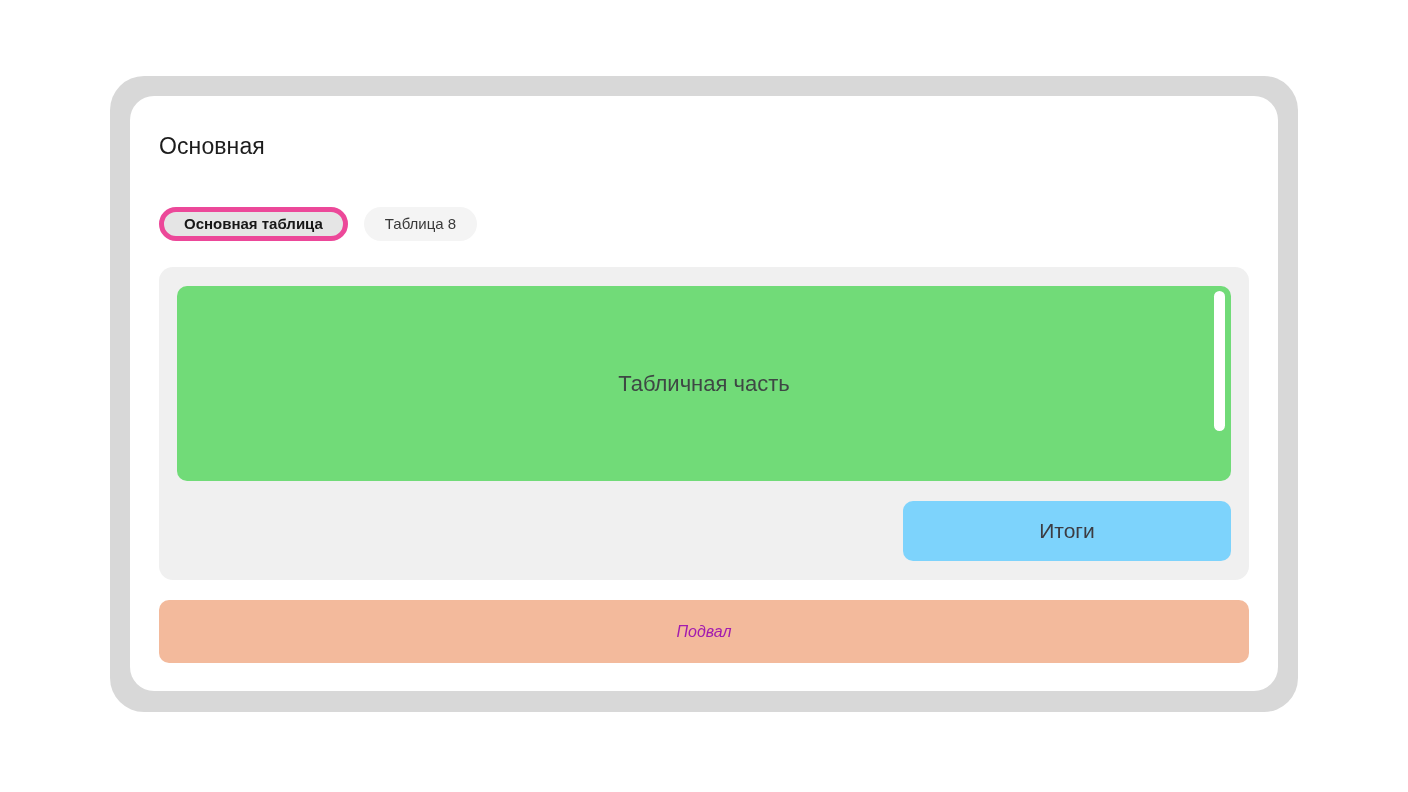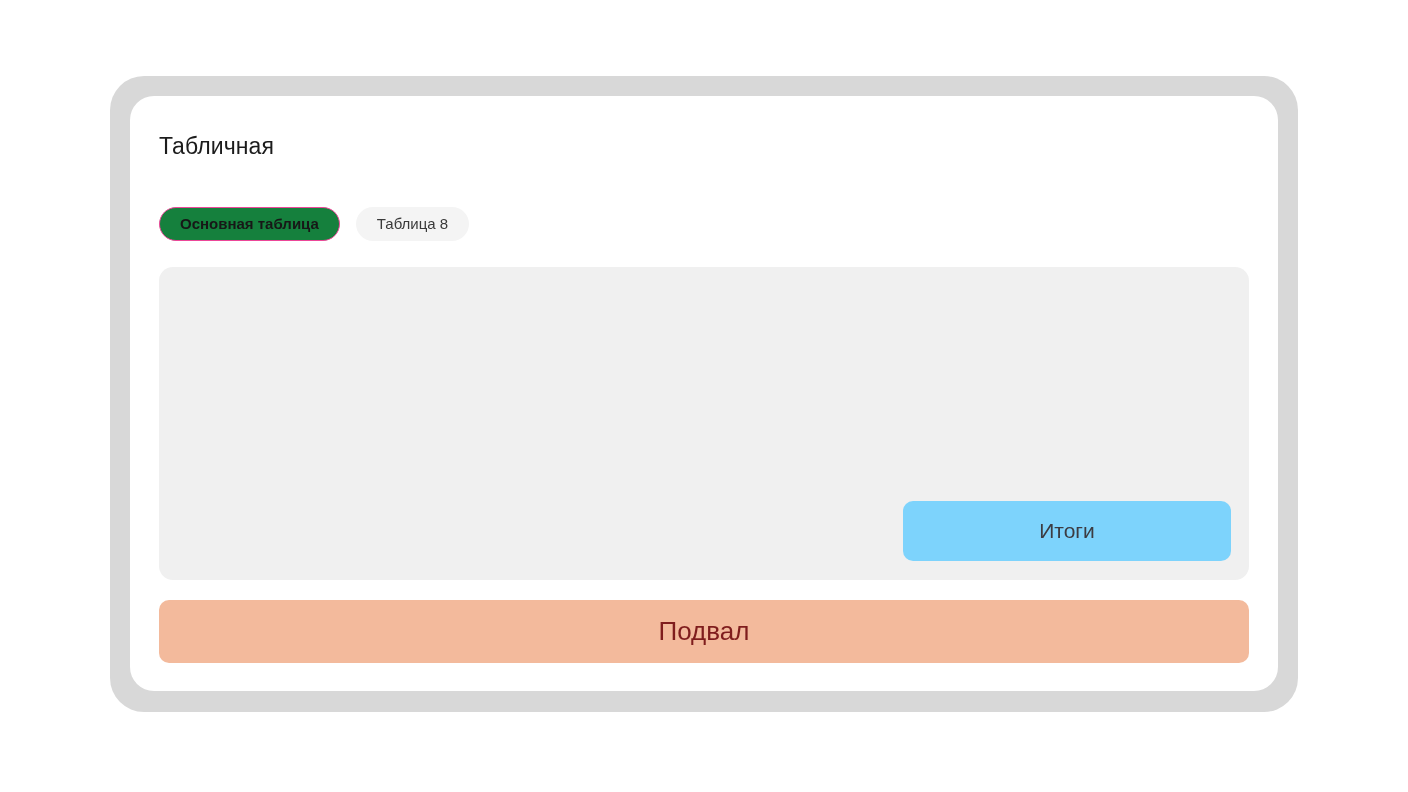--- a/index.html
+++ b/index.html
@@ -69,22 +69,22 @@
     padding: 0 20px;
     border-radius: 18px;
     font-size: 15px;
     line-height: 34px;
     white-space: nowrap;
     box-sizing: border-box;
     cursor: pointer;
     user-select: none;
   }
   .tab-pill.is-active {
-    background: #15803d;
-    border: 1px solid #ec4899;
+    background: #e5e5e5;
+    border: 5px solid #ec4899;
     color: #171717;
     font-weight: 700;
   }
   .tab-pill.is-inactive {
     background: #f4f4f4;
     border: 1px solid transparent;
     color: #3a3a3a;
     font-weight: 400;
   }
 
@@ -172,45 +172,52 @@
     width: 1090px;
     height: 63px;
     background: #f3ba9c;
     border-radius: 10px;
     display: flex;
     align-items: center;
     justify-content: center;
     box-sizing: border-box;
   }
   #footer-label {
-    font-size: 26px;
-    color: #7f1d1d;
-    white-space: nowrap;
+    font-size: 16px;
+    color: #a21caf;
+    white-space: nowrap;
+    font-style: italic;
   }
 </style>
 </head>
 <body>
 
 <div id="app-frame">
 
   <div id="form-card">
 
-    <div id="page-title">Табличная</div>
+    <div id="page-title">Основная</div>
 
     <div id="tab-bar">
       <div class="tab-pill is-active">
         <span>Основная таблица</span>
       </div>
       <div class="tab-pill is-inactive">
         <span>Таблица 8</span>
       </div>
     </div>
 
     <div id="table-container">
 
+      <div id="table-body">
+        <div id="table-body-label">Табличная часть</div>
+        <div id="table-scrollbar">
+          <div id="table-scrollbar-thumb"></div>
+        </div>
+      </div>
 
       <button id="totals-button">
         <span>Итоги</span>
       </button>
 
     </div>
 
     <div id="footer-panel">
       <span id="footer-label">Подвал</span>
     </div>

